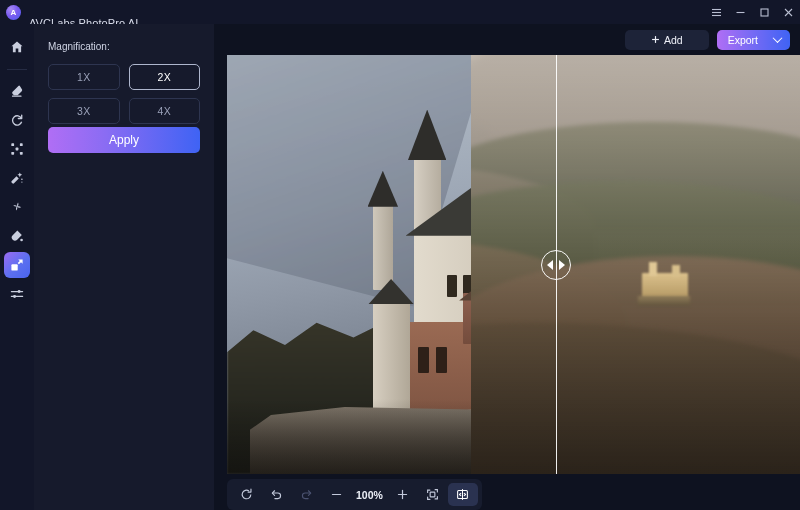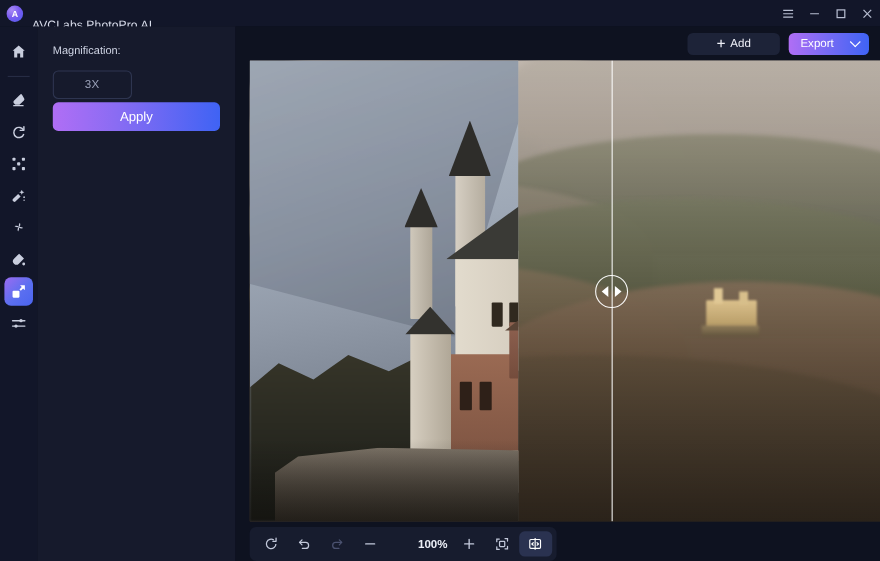--- a/index.html
+++ b/index.html
@@ -176,21 +176,21 @@
     position:absolute; left:13px; top:0; height:31px;
     display:flex; align-items:center; gap:0; background:#171c2e;
     border-radius:6px; padding:0 4px;
   }
   .tool {
     width:30px; height:23px; border-radius:5px; display:flex;
     align-items:center; justify-content:center; color:#c3c9db;
   }
   .tool.dim { color:#4b5270; }
   .tool.on { background:#2a3250; color:#fff; }
-  .zoomval { font-size:10.5px; color:#eceff7; padding:0 5px; min-width:34px; text-align:center; font-weight:700;margin-left:24px;}
+  .zoomval { font-size:10.5px; color:#eceff7; padding:0 5px; min-width:34px; text-align:center; font-weight:700;}
   .rbtns { position:absolute; right:11px; top:0; height:31px; display:flex; align-items:center; gap:9px; }
   .rbtn {
     height:22px; padding:0 11px; border:1px solid #2c3350; border-radius:5px;
     color:#6d748c; font-size:10.5px; display:flex; align-items:center;
   }
   svg { pointer-events:none; }
 </style>
 </head>
 <body>
 
@@ -290,21 +290,24 @@
           <circle cx="10.4" cy="5.2" r="1.7" fill="currentColor" stroke="none"></circle>
           <circle cx="5.2" cy="10.8" r="1.7" fill="currentColor" stroke="none"></circle>
         </svg>
     </div>
   </div>
 
   <div class="panel">
     <div class="panel-body">
       <div class="field-label">Magnification:</div>
       <div class="mag-grid">
+        <div class="mag-btn">1X</div>
+        <div class="mag-btn sel">2X</div>
         <div class="mag-btn">3X</div>
+        <div class="mag-btn">4X</div>
       </div>
       <div class="apply-btn">Apply</div>
     </div>
   </div>
 
   <div class="stage">
 
     <div class="stage-top">
       <div class="add-btn">
         <svg width="9" height="9" viewBox="0 0 10 10" stroke="currentColor" stroke-width="1.3">

